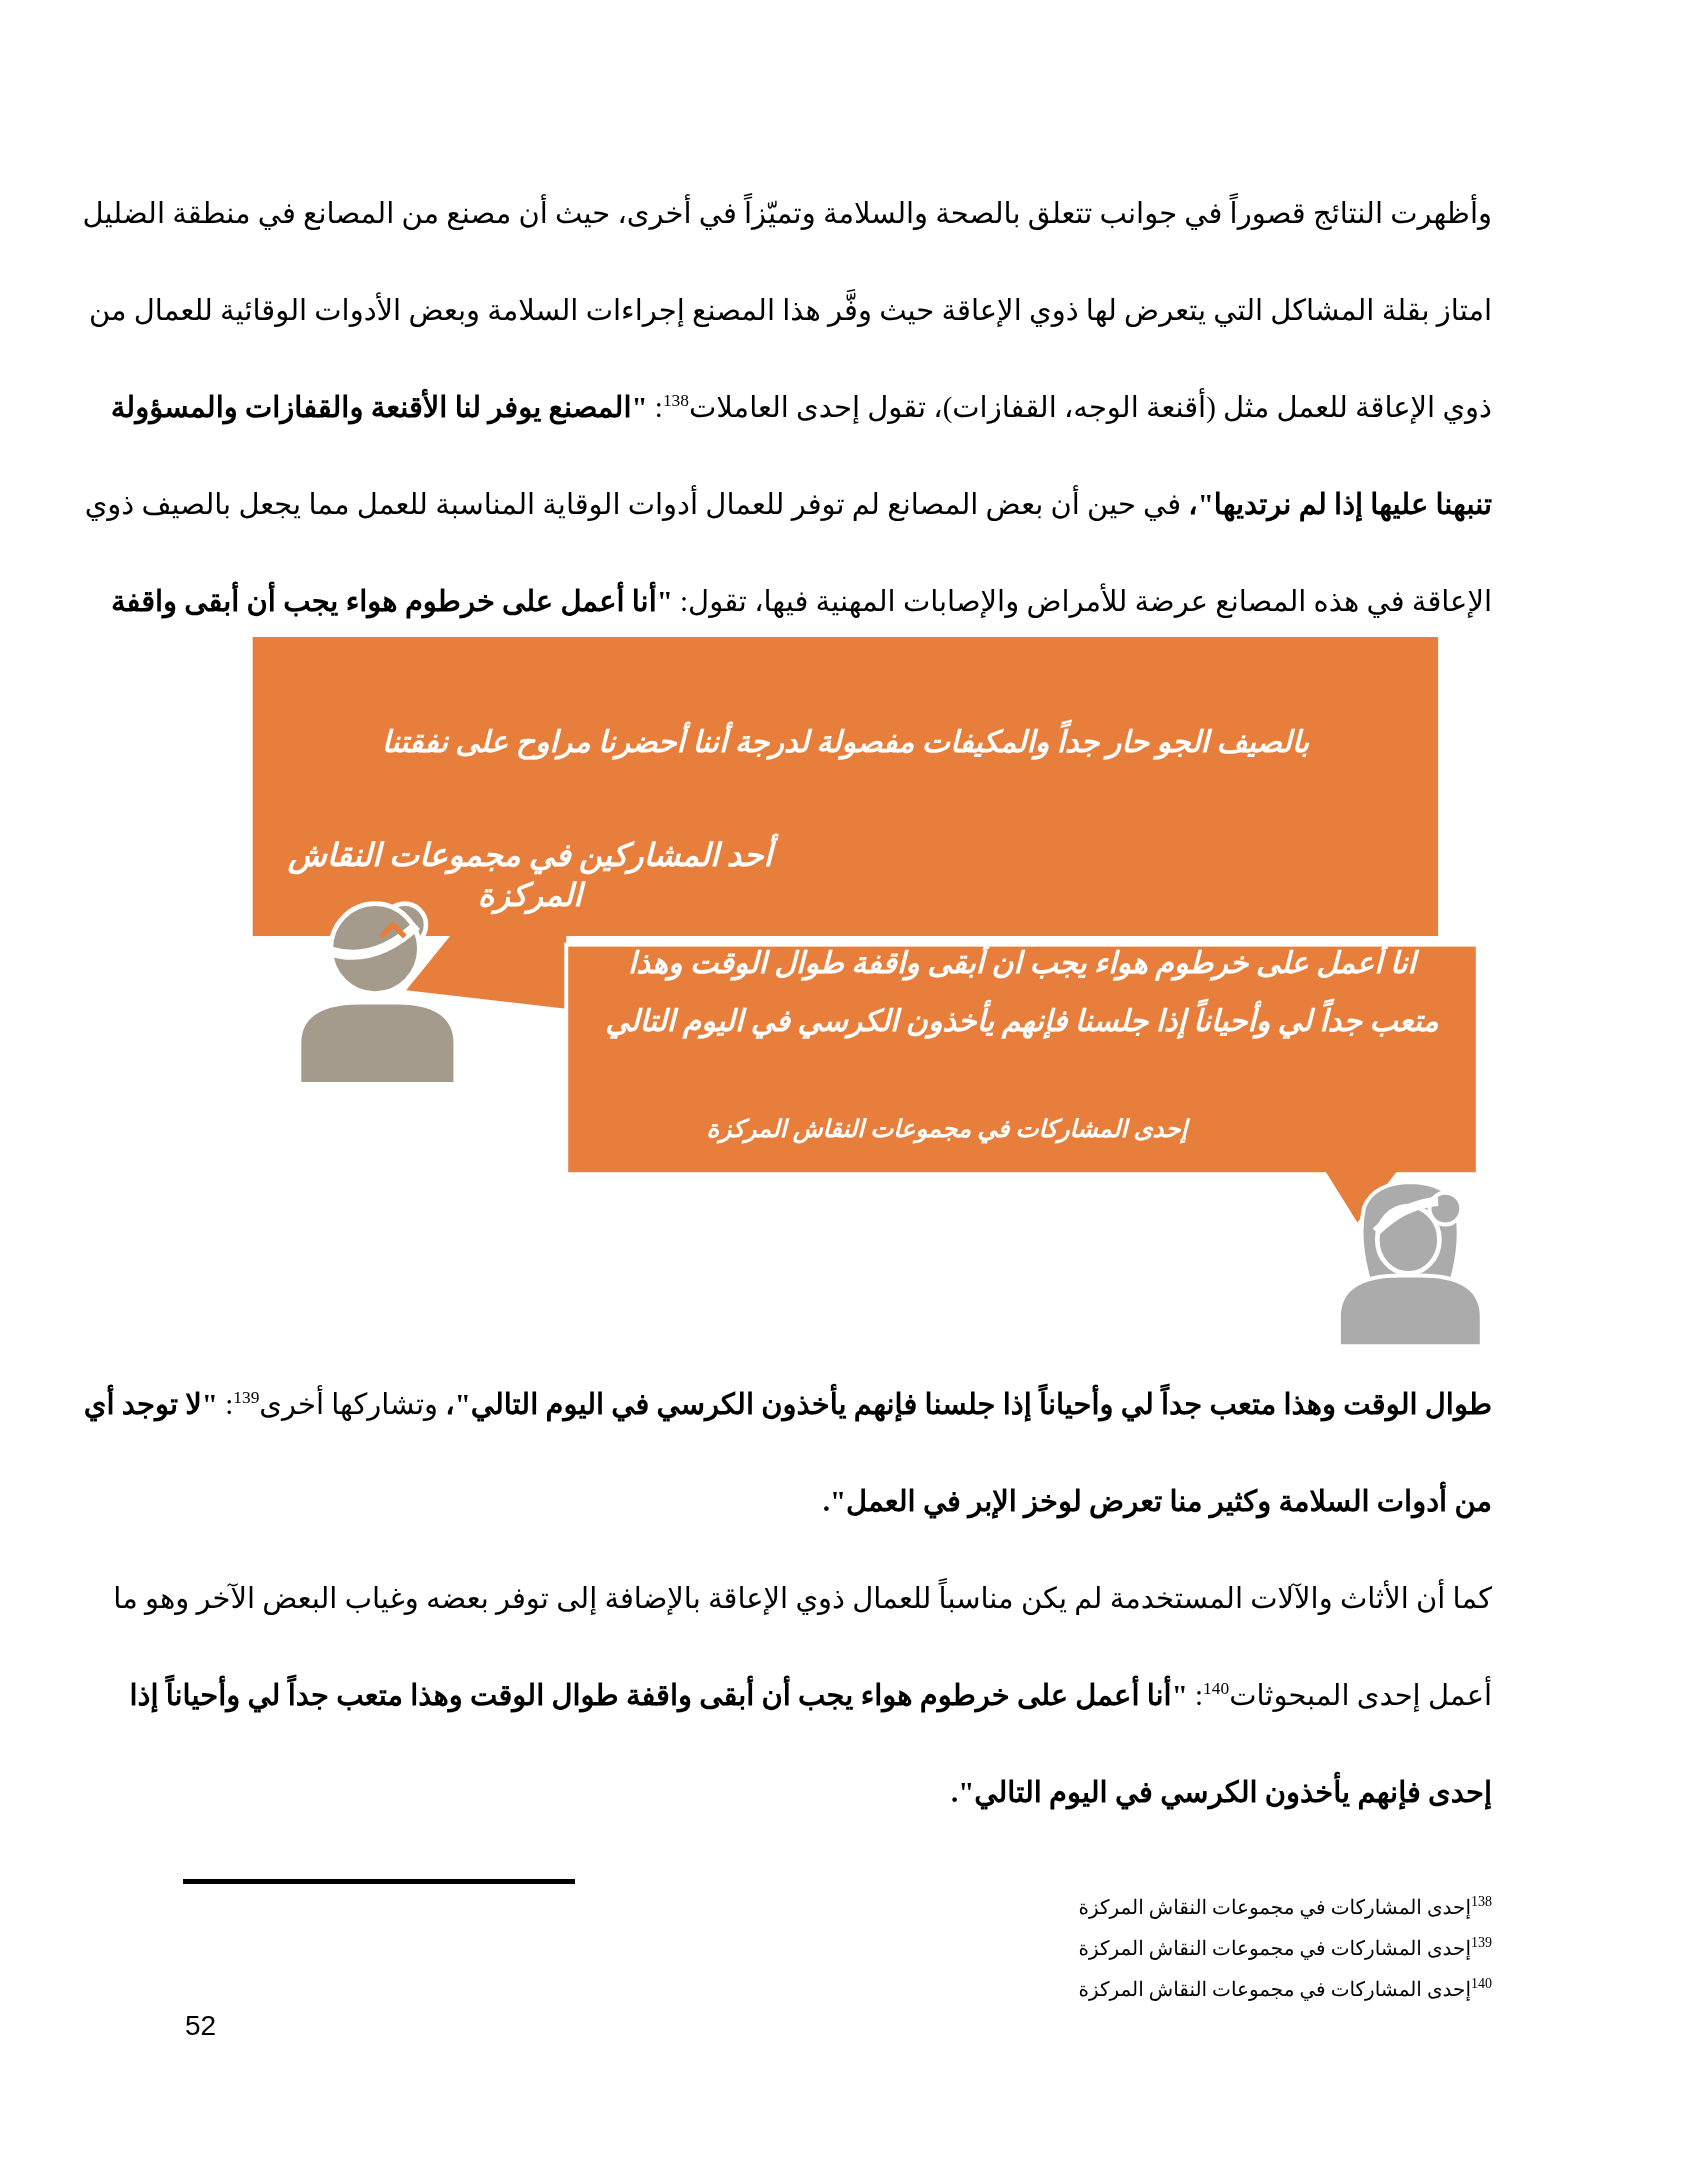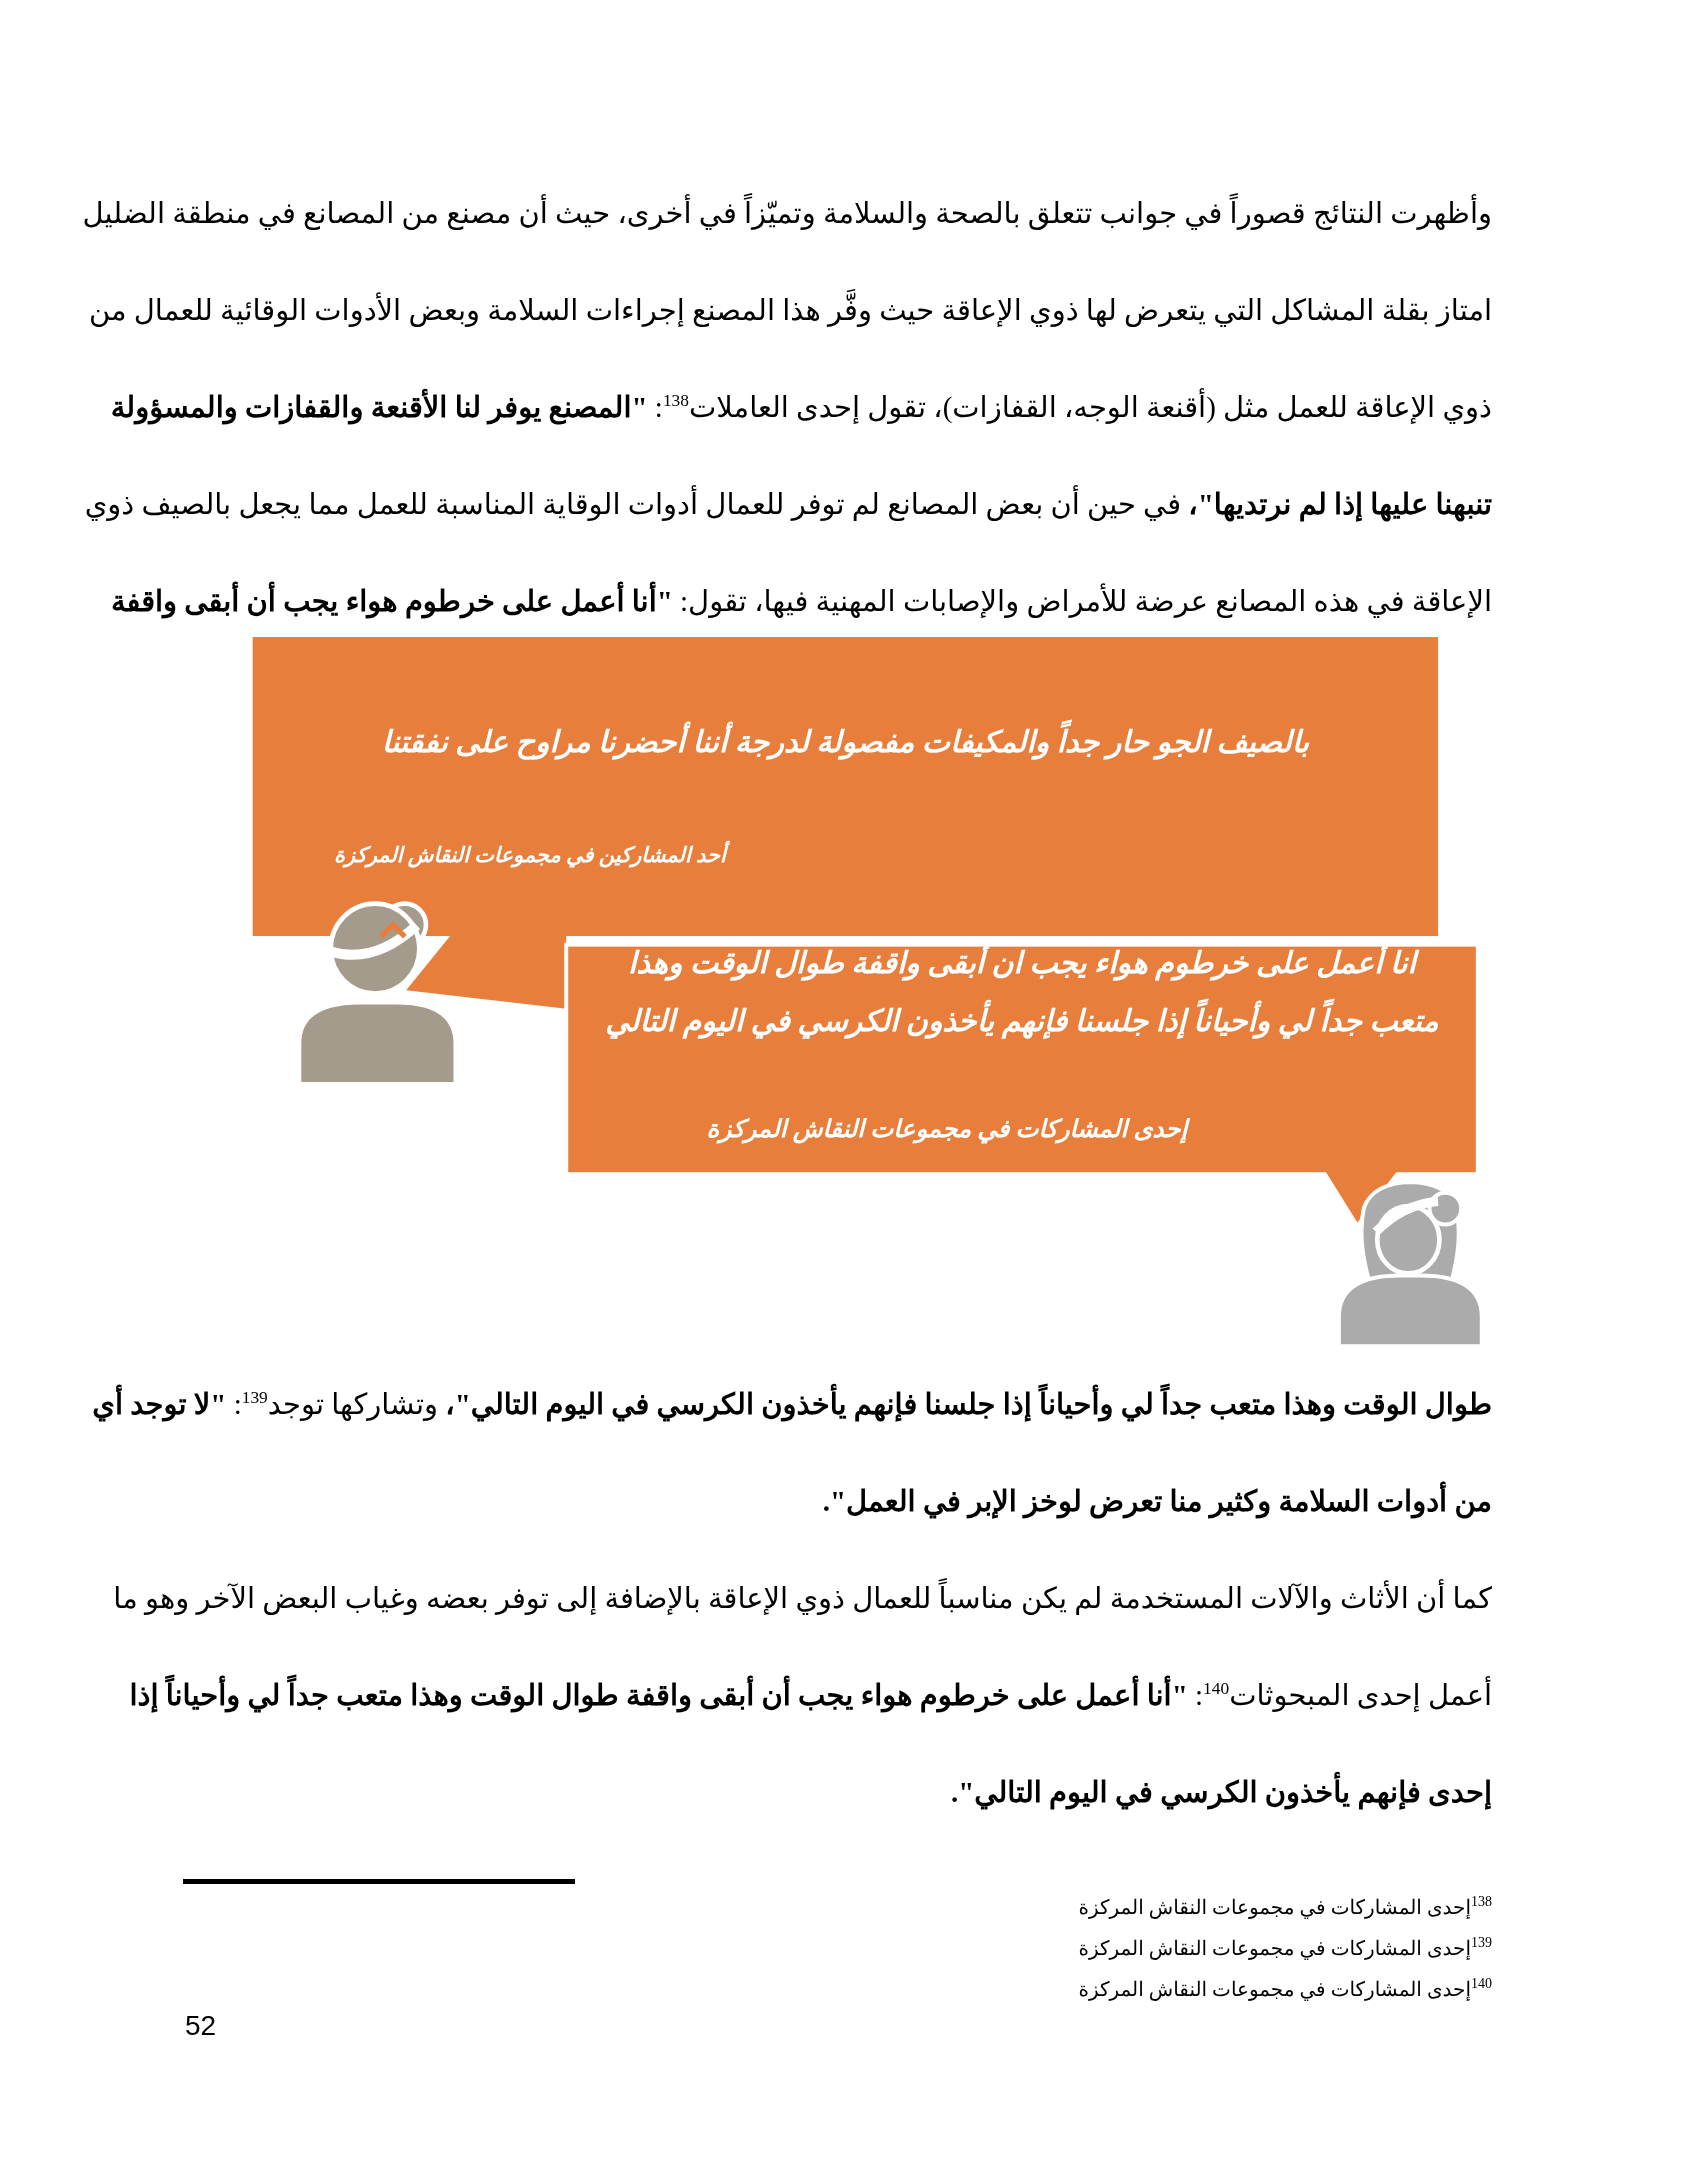--- a/index.html
+++ b/index.html
@@ -8,21 +8,21 @@
   .bodytext{position:absolute;right:195px;left:195px;color:#000;}
   .line{height:97px;line-height:97px;font-size:29px;white-space:nowrap;
         text-align:justify;text-align-last:justify;}
   .line.start{text-align:right;text-align-last:right;}
   .line .b{font-weight:bold;}
   .line sup{font-size:0.6em;line-height:0;}
   svg.artwork{position:absolute;left:0;top:0;width:1687px;height:2183px;}
   .bubble-text{position:absolute;color:#fff;font-style:italic;font-weight:bold;
                text-align:center;direction:rtl;font-family:Liberation Serif, serif;}
   .b1-quote{left:278px;width:1159px;top:715px;font-size:30px;line-height:53px;}
-  .b1-attr{left:284px;width:516px;top:835px;font-size:21px;line-height:40px;}
+  .b1-attr{left:284px;width:516px;top:835px;font-size:32px;line-height:40px;}
   .b2-quote{left:589px;width:890px;top:934px;font-size:30px;line-height:58px;}
   .b2-attr{left:595px;width:728px;top:1109px;font-size:24.5px;line-height:40px;}
   .fn-sep{position:absolute;left:195px;top:1879px;width:392px;height:5.3px;background:#000;}
   .footnotes{position:absolute;right:195px;top:1887px;text-align:right;color:#000;}
   .footnote{font-size:20px;line-height:41px;}
   .footnote sup{font-size:14px;line-height:0;}
   .page-number{position:absolute;left:197px;top:2010px;font-size:28px;color:#000;
                font-family:"Liberation Sans","DejaVu Sans",sans-serif;direction:ltr;}
 </style>
 </head>
@@ -68,21 +68,21 @@
   <div class="bubble-text b1-quote">بالصيف الجو حار جداً والمكيفات مفصولة لدرجة أننا أحضرنا مراوح على نفقتنا</div>
   <div class="bubble-text b1-attr">أحد المشاركين في مجموعات النقاش المركزة</div>
 
   <div class="bubble-text b2-quote">
     <div>انا أعمل على خرطوم هواء يجب ان أبقى واقفة طوال الوقت وهذا</div>
     <div>متعب جداً لي وأحياناً إذا جلسنا فإنهم يأخذون الكرسي في اليوم التالي</div>
   </div>
   <div class="bubble-text b2-attr">إحدى المشاركات في مجموعات النقاش المركزة</div>
 
   <div class="bodytext" id="para2" style="top:1356px;">
-      <div class="line just"><span class="b">طوال الوقت وهذا متعب جداً لي وأحياناً إذا جلسنا فإنهم يأخذون الكرسي في اليوم التالي"، </span><span>وتشاركها توجد</span><sup>139</sup><span>: </span><span class="b">"لا توجد أي</span></div>
+      <div class="line just"><span class="b">طوال الوقت وهذا متعب جداً لي وأحياناً إذا جلسنا فإنهم يأخذون الكرسي في اليوم التالي"، </span><span>وتشاركها أخرى</span><sup>139</sup><span>: </span><span class="b">"لا توجد أي</span></div>
       <div class="line start"><span class="b">من أدوات السلامة وكثير منا تعرض لوخز الإبر في العمل".</span></div>
       <div class="line just"><span>كما أن الأثاث والآلات المستخدمة لم يكن مناسباً للعمال ذوي الإعاقة بالإضافة إلى توفر بعضه وغياب البعض الآخر وهو ما</span></div>
       <div class="line just"><span>أعمل إحدى المبحوثات</span><sup>140</sup><span>: </span><span class="b">"أنا أعمل على خرطوم هواء يجب أن أبقى واقفة طوال الوقت وهذا متعب جداً لي وأحياناً إذا</span></div>
       <div class="line start"><span class="b">إحدى فإنهم يأخذون الكرسي في اليوم التالي".</span></div>
     </div>
 
   <div class="fn-sep"></div>
   <div class="footnotes">
     <div class="footnote"><sup>138</sup><span>إحدى المشاركات في مجموعات النقاش المركزة</span></div>
     <div class="footnote"><sup>139</sup><span>إحدى المشاركات في مجموعات النقاش المركزة</span></div>

